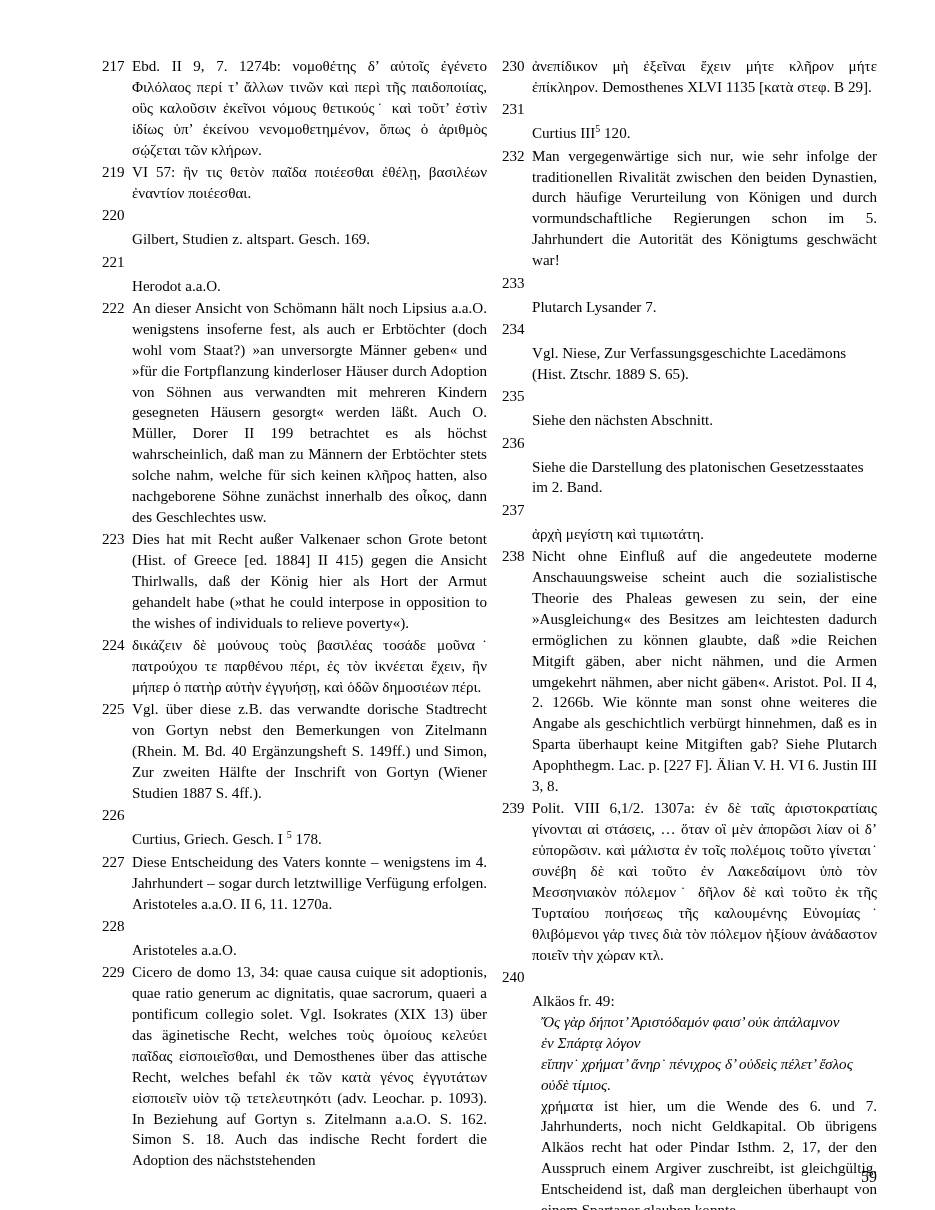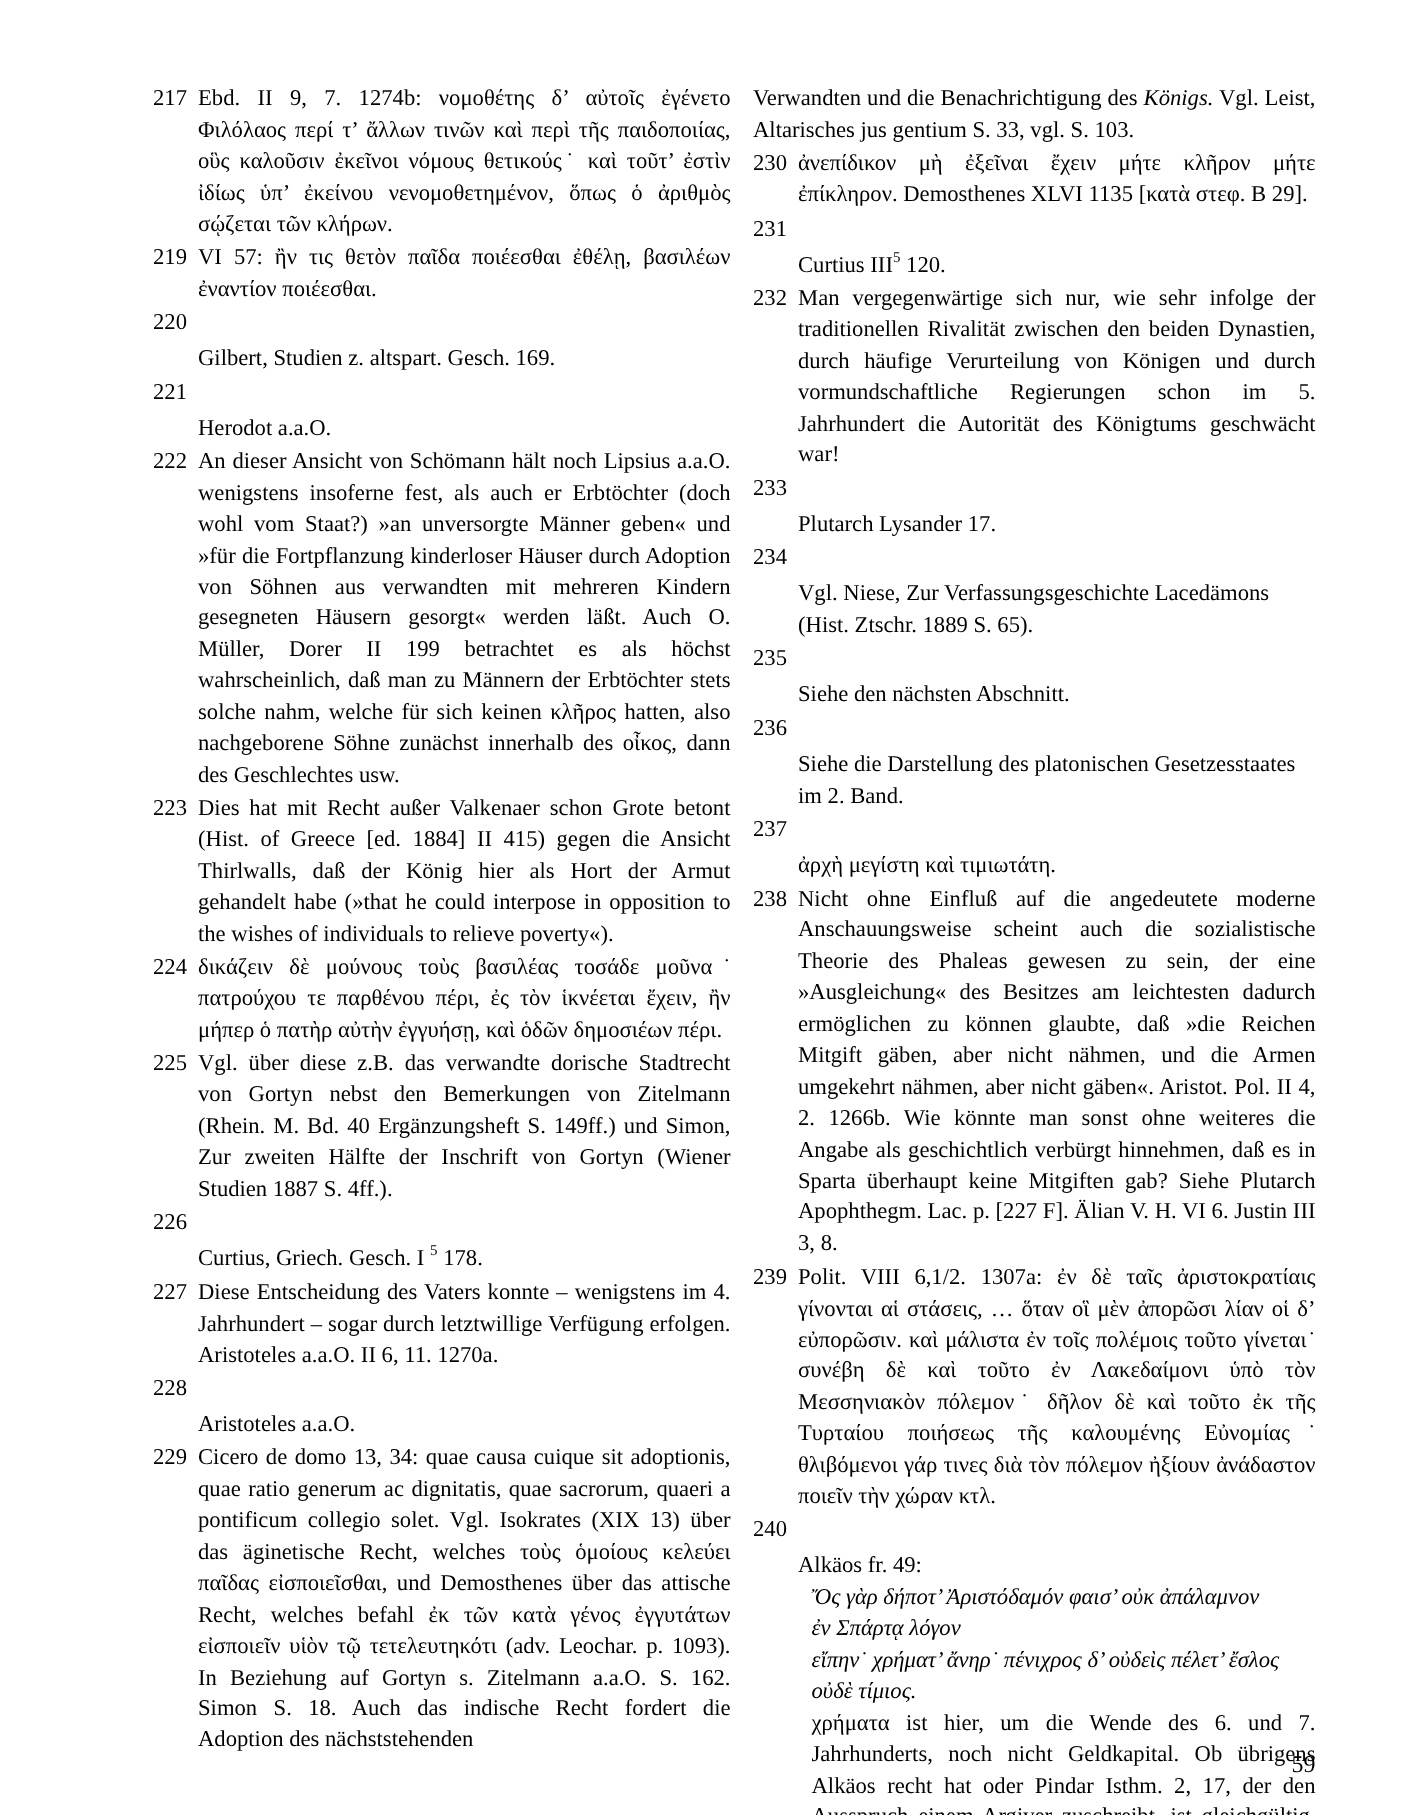--- a/index.html
+++ b/index.html
@@ -142,42 +142,39 @@
 
       <div class="note">
         <span class="num">229</span>
         <span class="body gk">Cicero de domo 13, 34: quae causa cuique sit adoptionis, quae ratio generum ac dignitatis, quae sacrorum, quaeri a pontificum collegio solet. Vgl. Isokrates (XIX 13) über das äginetische Recht, welches τοὺς ὁμοίους κελεύει παῖδας εἰσποιεῖσθαι, und Demosthenes über das attische Recht, welches befahl ἐκ τῶν κατὰ γένος ἐγγυτάτων εἰσποιεῖν υἱὸν τῷ τετελευτηκότι (adv. Leochar. p. 1093). In Beziehung auf Gortyn s. Zitelmann a.a.O. S. 162. Simon S. 18. Auch das indische Recht fordert die Adoption des nächststehenden</span>
       </div>
 
     </div>
 
     <div class="col right">
 
-      <div class="note">
-        <span class="body"><span>Verwandten und die Benachrichtigung des </span><span class="it">Königs.</span> <span>Vgl. Leist, Altarisches jus gentium S. 33, vgl. S. 103.</span></span>
-      </div>
 
       <div class="note">
         <span class="num">230</span>
         <span class="body gk">ἀνεπίδικον μὴ ἐξεῖναι ἔχειν μήτε κλῆρον μήτε ἐπίκληρον. Demosthenes XLVI 1135 [κατὰ στεφ. Β 29].</span>
       </div>
 
       <div class="note">
         <span class="num">231</span>
         <span class="body nojust"><span>Curtius III</span><sup>5</sup><span> 120.</span></span>
       </div>
 
       <div class="note">
         <span class="num">232</span>
         <span class="body">Man vergegenwärtige sich nur, wie sehr infolge der traditionellen Rivalität zwischen den beiden Dynastien, durch häufige Verurteilung von Königen und durch vormundschaftliche Regierungen schon im 5. Jahrhundert die Autorität des Königtums geschwächt war!</span>
       </div>
 
       <div class="note">
         <span class="num">233</span>
-        <span class="body nojust">Plutarch Lysander 17.</span>
+        <span class="body nojust">Plutarch Lysander 7.</span>
       </div>
 
       <div class="note">
         <span class="num">234</span>
         <span class="body nojust">Vgl. Niese, Zur Verfassungsgeschichte Lacedämons (Hist. Ztschr. 1889 S. 65).</span>
       </div>
 
       <div class="note">
         <span class="num">235</span>
         <span class="body nojust">Siehe den nächsten Abschnitt.</span>

